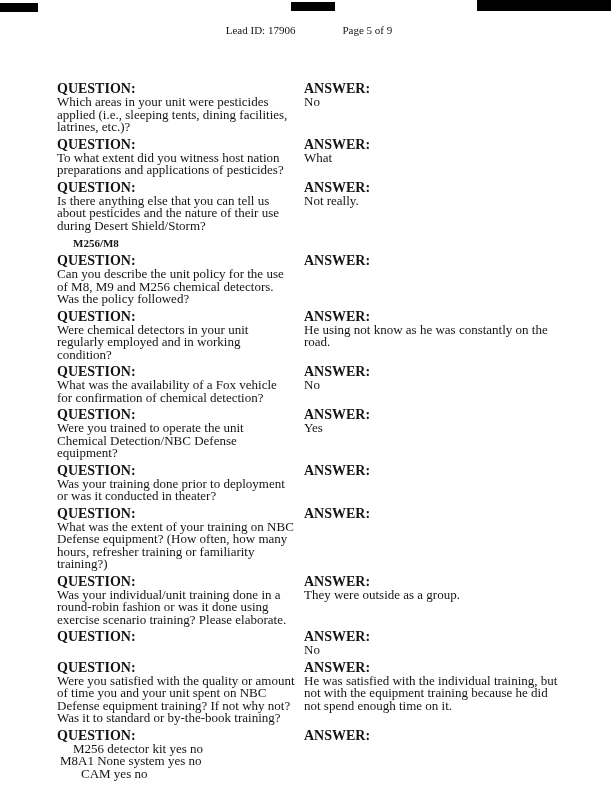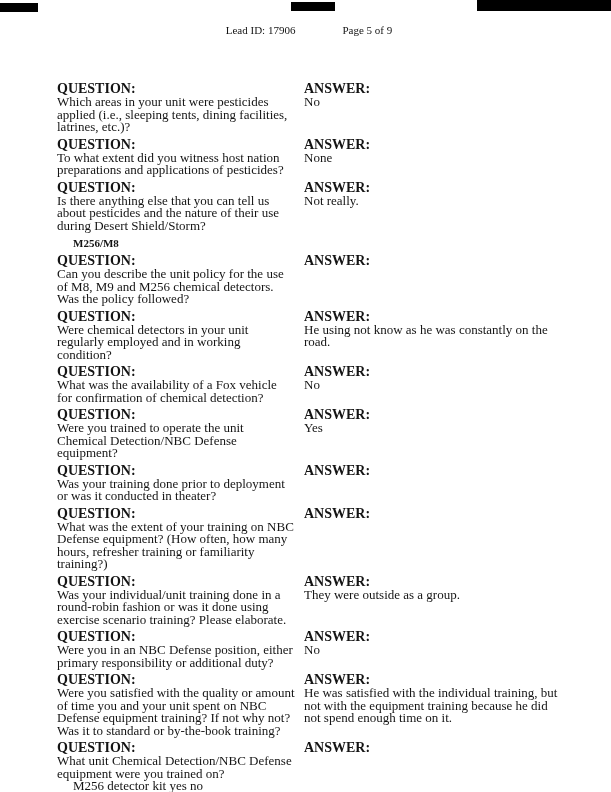--- a/index.html
+++ b/index.html
@@ -69,21 +69,21 @@
         <div class="a-text">No</div>
       </div>
     </div>
     <div class="qa-block">
       <div class="col-left">
         <div class="q-label">QUESTION:</div>
         <div class="q-text">To what extent did you witness host nation preparations and applications of pesticides?</div>
       </div>
       <div class="col-right">
         <div class="a-label">ANSWER:</div>
-        <div class="a-text">None</div>
+        <div class="a-text">What</div>
       </div>
     </div>
     <div class="qa-block">
       <div class="col-left">
         <div class="q-label">QUESTION:</div>
         <div class="q-text">Is there anything else that you can tell us about pesticides and the nature of their use during Desert Shield/Storm?</div>
       </div>
       <div class="col-right">
         <div class="a-label">ANSWER:</div>
         <div class="a-text">Not really.</div>
@@ -155,41 +155,39 @@
         <div class="q-text">Was your individual/unit training done in a round-robin fashion or was it done using exercise scenario training? Please elaborate.</div>
       </div>
       <div class="col-right">
         <div class="a-label">ANSWER:</div>
         <div class="a-text">They were outside as a group.</div>
       </div>
     </div>
     <div class="qa-block">
       <div class="col-left">
         <div class="q-label">QUESTION:</div>
-        <div class="q-text">Were you in an NBC Defense position, either primary responsibility or additional duty?</div>
       </div>
       <div class="col-right">
         <div class="a-label">ANSWER:</div>
         <div class="a-text">No</div>
       </div>
     </div>
     <div class="qa-block">
       <div class="col-left">
         <div class="q-label">QUESTION:</div>
         <div class="q-text">Were you satisfied with the quality or amount of time you and your unit spent on NBC Defense equipment training?  If not why not?  Was it to standard or by-the-book training?</div>
       </div>
       <div class="col-right">
         <div class="a-label">ANSWER:</div>
         <div class="a-text">He was satisfied with the individual training, but not with the equipment training because he did not spend enough time on it.</div>
       </div>
     </div>
     <div class="qa-block">
       <div class="col-left">
         <div class="q-label">QUESTION:</div>
-        <div class="q-text">What unit Chemical Detection/NBC Defense equipment were you trained on?</div>
         <div class="q-subline" style="margin-left: 16px;">M256 detector kit yes no</div>
         <div class="q-subline" style="margin-left: 3px;">M8A1 None system   yes no</div>
         <div class="q-subline" style="margin-left: 24px;">CAM   yes no</div>
       </div>
       <div class="col-right">
         <div class="a-label">ANSWER:</div>
         <div class="a-text"></div>
       </div>
     </div>
   </div>

